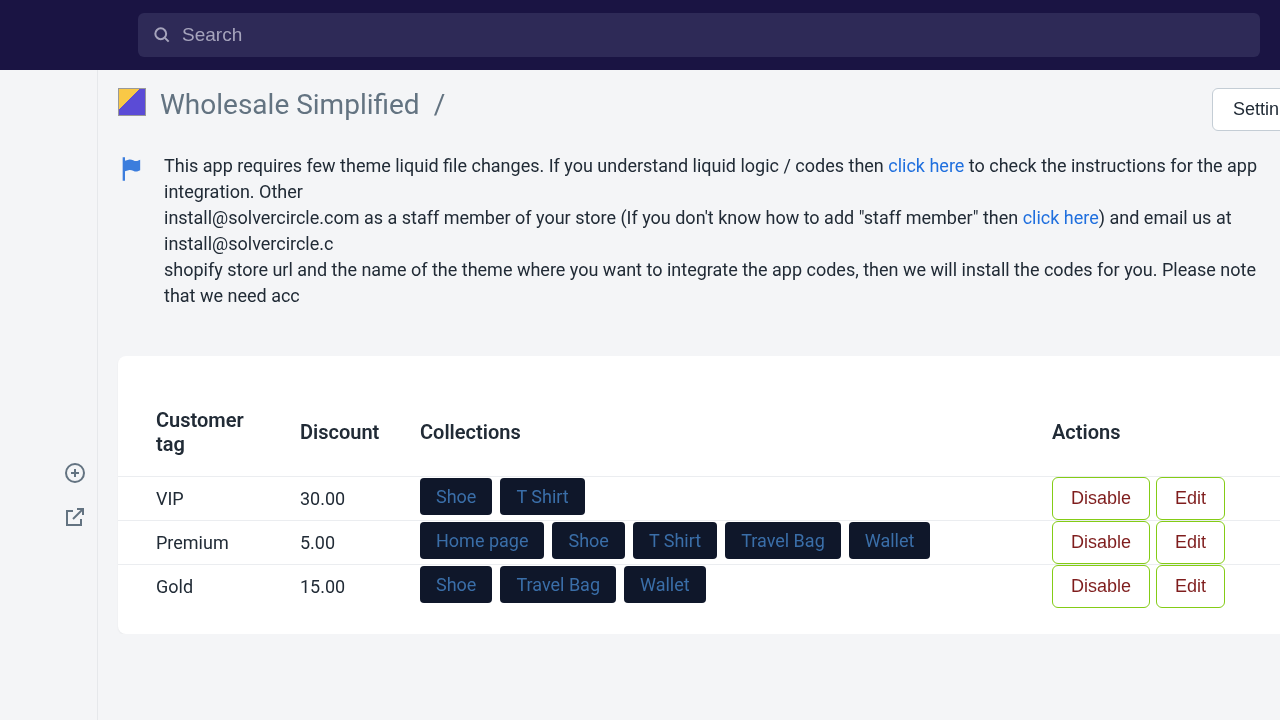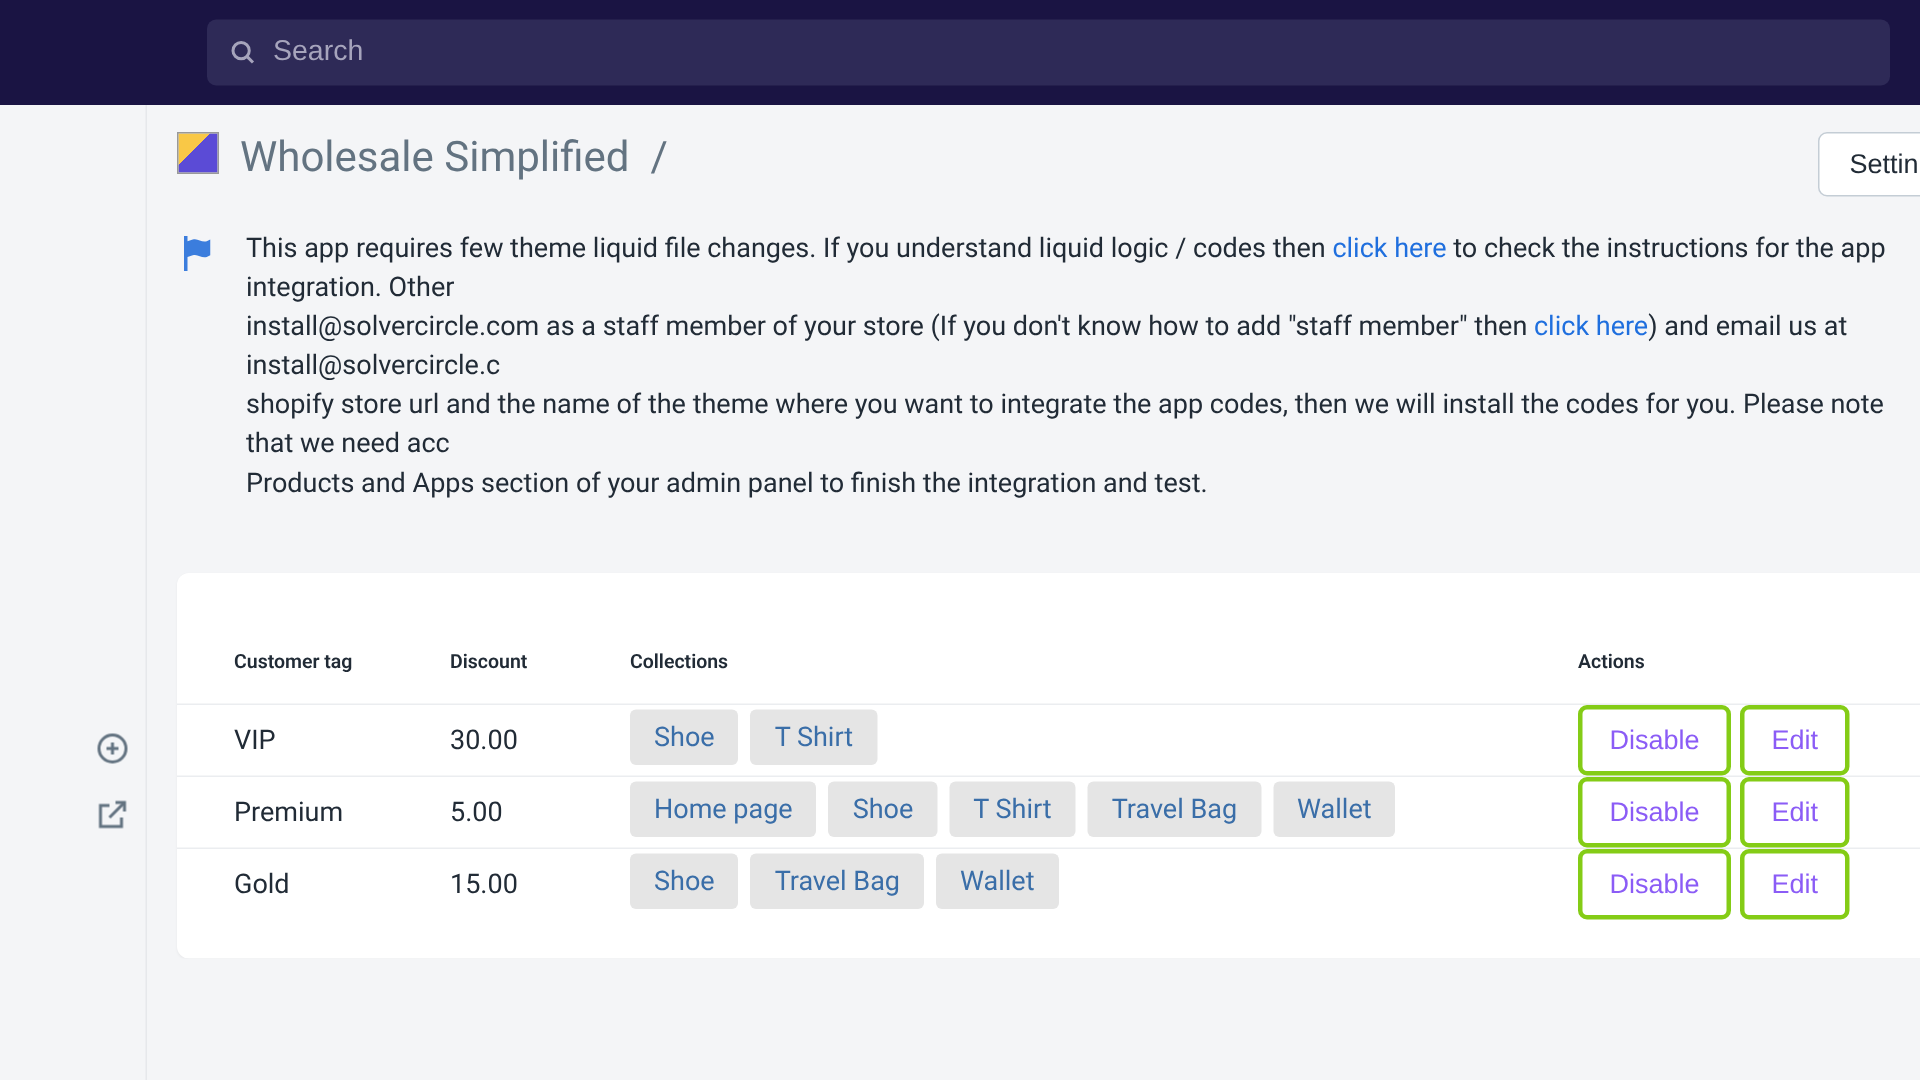--- a/index.html
+++ b/index.html
@@ -102,54 +102,54 @@
   flex-direction: column;
   gap: 16px;
 }
 .side-actions .ic { cursor: pointer; }
 table {
   width: 100%;
   border-collapse: collapse;
 }
 th {
   text-align: left;
-  font-size: 13px;
+  font-size: 20px;
   font-weight: 600;
   color: #212b36;
   padding: 0 12px 20px 12px;
 }
 th:first-child, td:first-child { padding-left: 38px; }
 td {
   padding: 0 12px;
   font-size: 18px;
   color: #212b36;
   border-top: 1px solid #ebedf0;
   vertical-align: middle;
 }
 .col-tag { width: 170px; }
 .col-discount { width: 120px; }
 .col-collections { }
 .col-actions { width: 260px; }
 .tag-pill {
   display: inline-block;
-  background: #e5e5e5;
+  background: #0f172a;
   color: #3a6ea8;
   padding: 8px 16px;
   border-radius: 4px;
   font-size: 18px;
   margin-right: 8px;
   margin-bottom: 4px;
 }
 .action-btn {
   background: #fff;
-  border: 3px solid #84cc16;
+  border: 1px solid #84cc16;
   border-radius: 6px;
   padding: 10px 18px;
   font-size: 18px;
-  color: #8b5cf6;
+  color: #7f1d1d;
   cursor: pointer;
   margin-right: 6px;
 }
 </style>
 </head>
 <body>
 
 <div class="topbar">
   <div class="search-wrap">
     <svg width="20" height="20" viewBox="0 0 24 24" fill="none" stroke="#a6a4bc" stroke-width="2.4">
@@ -171,21 +171,20 @@
   </div>
 
   <div class="info-banner">
     <svg class="flag-icon" width="28" height="28" viewBox="0 0 24 24" fill="#3b7ddd">
         <path d="M4 2v20h2v-8l3-1c3-1 5 2 8 1l2-1V4l-2 1c-3 1-5-2-8-1L6 5V2H4z"></path>
       </svg>
     <div class="info-text">
       <span>This app requires few theme liquid file changes. If you understand liquid logic / codes then </span><a href="#">click here</a><span> to check the instructions for the app integration. Other</span><br>
       <span>install@solvercircle.com as a staff member of your store (If you don't know how to add "staff member" then </span><a href="#">click here</a><span>) and email us at install@solvercircle.c</span><br>
       <span>shopify store url and the name of the theme where you want to integrate the app codes, then we will install the codes for you. Please note that we need acc</span><br>
-      <span>Products and Apps section of your admin panel to finish the integration and test.</span>
     </div>
   </div>
 
   <div class="card">
     <div class="side-actions">
       <span class="ic">
         <svg width="24" height="24" viewBox="0 0 24 24" fill="none" stroke="#637381" stroke-width="2">
             <circle cx="12" cy="12" r="9"></circle>
             <line x1="12" y1="8" x2="12" y2="16"></line>
             <line x1="8" y1="12" x2="16" y2="12"></line>

